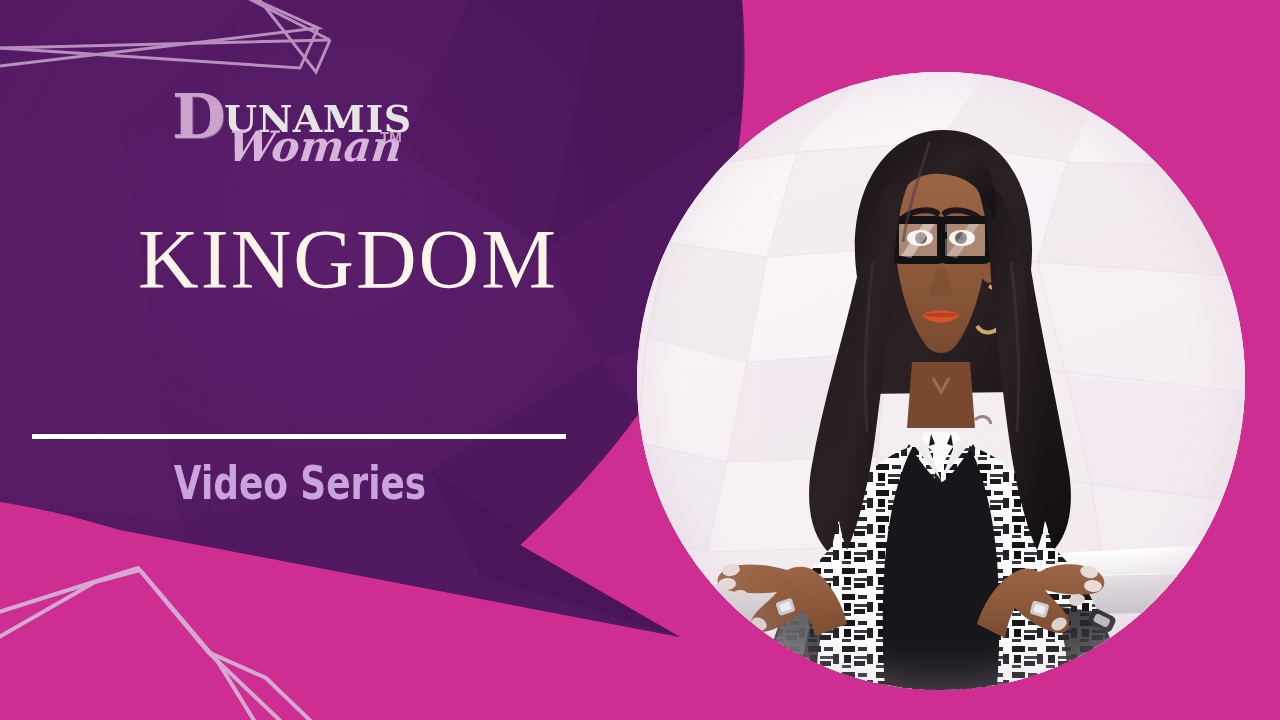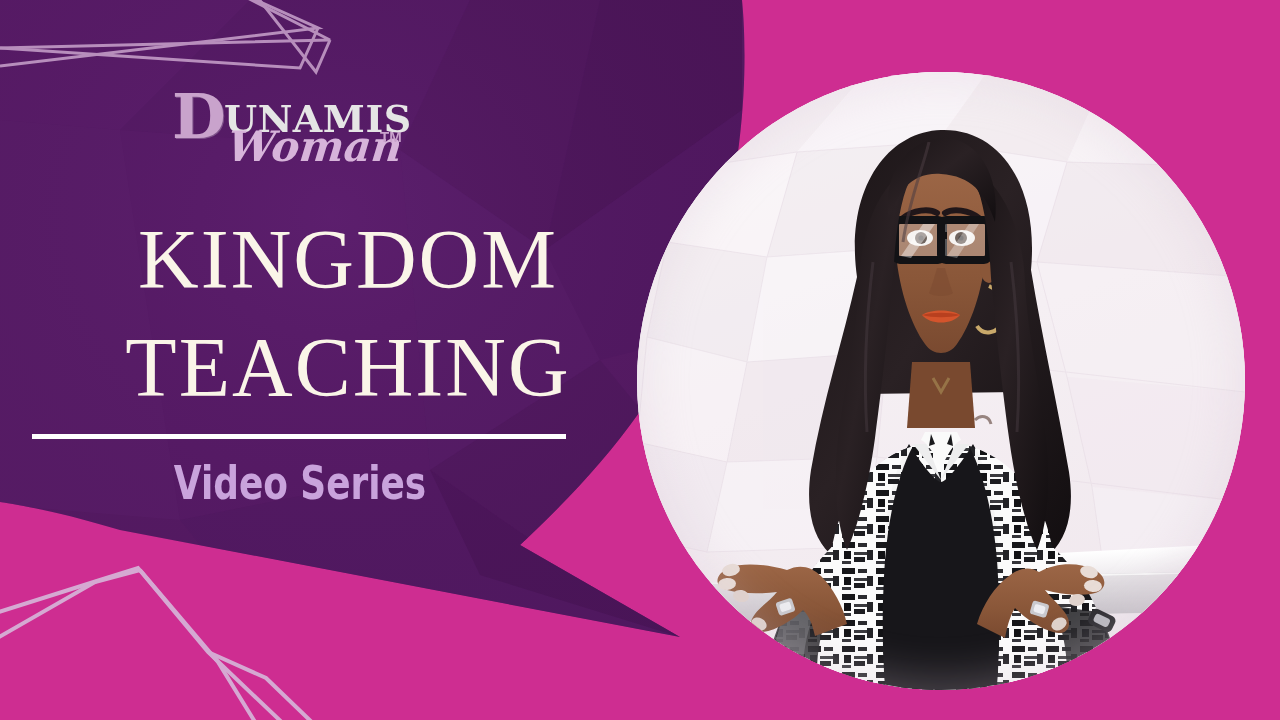--- a/index.html
+++ b/index.html
@@ -204,21 +204,20 @@
 
   <div class="logo">
     <span class="logo-d">D</span>
     <span class="logo-unamis">UNAMIS</span>
     <span class="logo-woman">Woman</span>
     <span class="logo-tm">TM</span>
   </div>
 
   <div class="headline">
     <span>KINGDOM</span>
-    <span class="l2">TEACHING</span>
   </div>
 
   <div class="divider"></div>
 
   <div class="subtitle">Video Series</div>
 
   <div class="photo-wrap">
     <div class="photo-inner">
 
       <div class="wall"></div>

